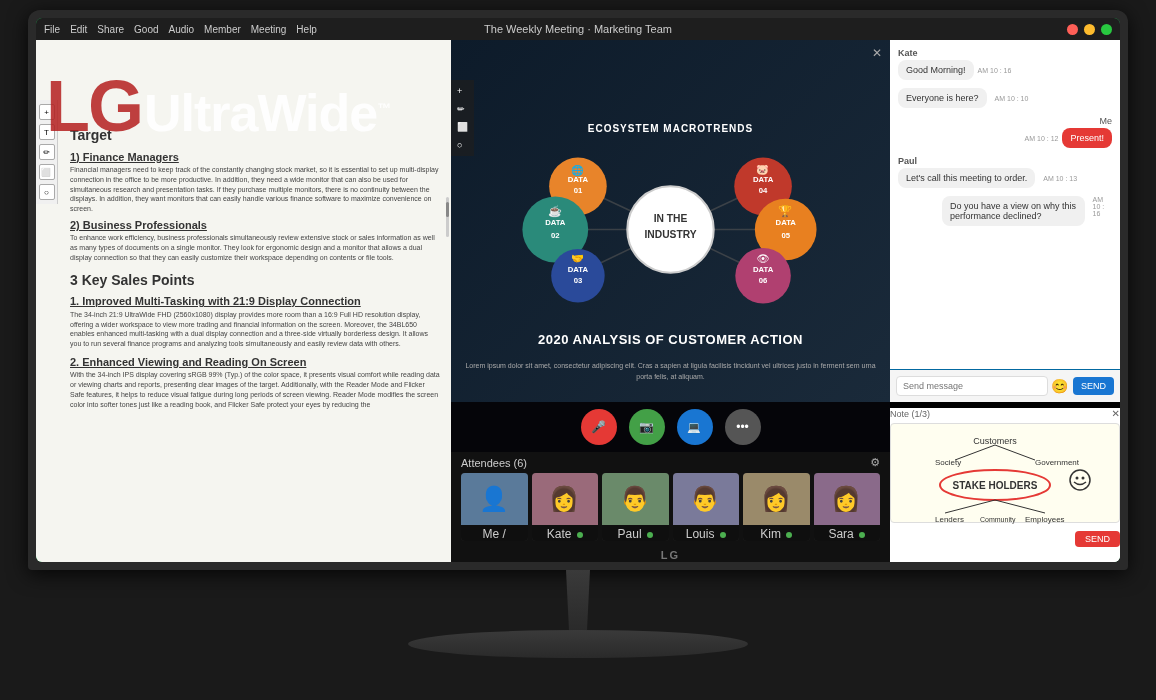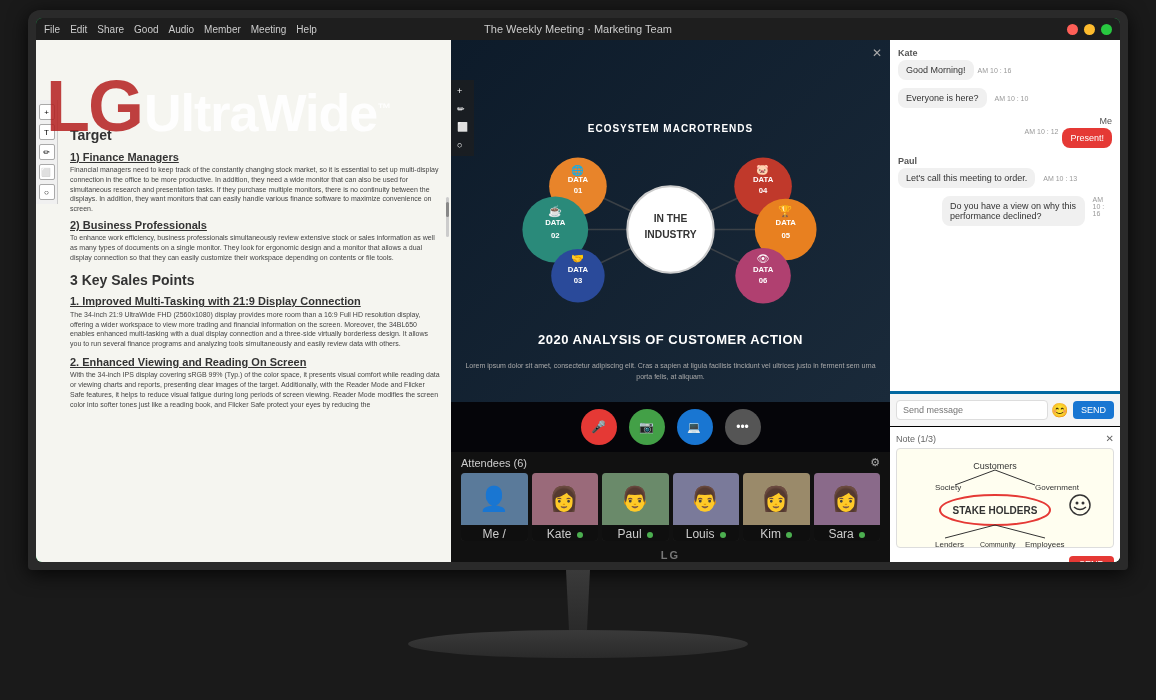--- a/index.html
+++ b/index.html
@@ -345,21 +345,21 @@
       color: #555;
       margin-bottom: 2px;
     }
 
     
     .chat-input-row {
       display: flex;
       align-items: center;
       padding: 6px;
       background: #f5f5f5;
-      border-top: 3px solid #0369a1;
+      border-top: 1px solid #0369a1;
       gap: 4px;
     }
     .chat-input {
       flex: 1;
       border: 1px solid #ddd;
       border-radius: 4px;
       padding: 4px 6px;
       font-size: 9px;
       background: #fff;
     }
@@ -369,23 +369,22 @@
       border: none;
       border-radius: 4px;
       padding: 4px 8px;
       font-size: 9px;
       cursor: pointer;
     }
 
     
     .note-section {
       background: #fff;
-      border-top: 1px solid #000000;
-      padding: 6px;
-      height: 136px;
+      border-top: 6px solid #000000;
+      height: 160px;
     }
     .note-header {
       display: flex;
       justify-content: space-between;
       align-items: center;
       margin-bottom: 4px;
     }
     .note-title {
       font-size: 9px;
       color: #666;
@@ -716,21 +715,21 @@
             <div style="display:flex;align-items:center;gap:4px;">
               <div class="chat-bubble">
                 <span>Everyone is here?</span>
               </div>
               <span class="chat-time">AM 10 : 10</span>
             </div>
           </div>
 
           <div class="chat-me-row">
             <div class="chat-me-label">Me</div>
-            <div style="display:flex;justify-content:flex-end;align-items:flex-start;gap:4px;">
+            <div style="display:flex;justify-content:flex-end;align-items:center;gap:4px;">
               <span class="chat-time">AM 10 : 12</span>
               <div class="chat-bubble chat-bubble-me">
                 <span>Present!</span>
               </div>
             </div>
           </div>
 
           <div class="chat-message">
             <div class="chat-sender">Paul</div>
             <div style="display:flex;align-items:center;gap:4px;">

